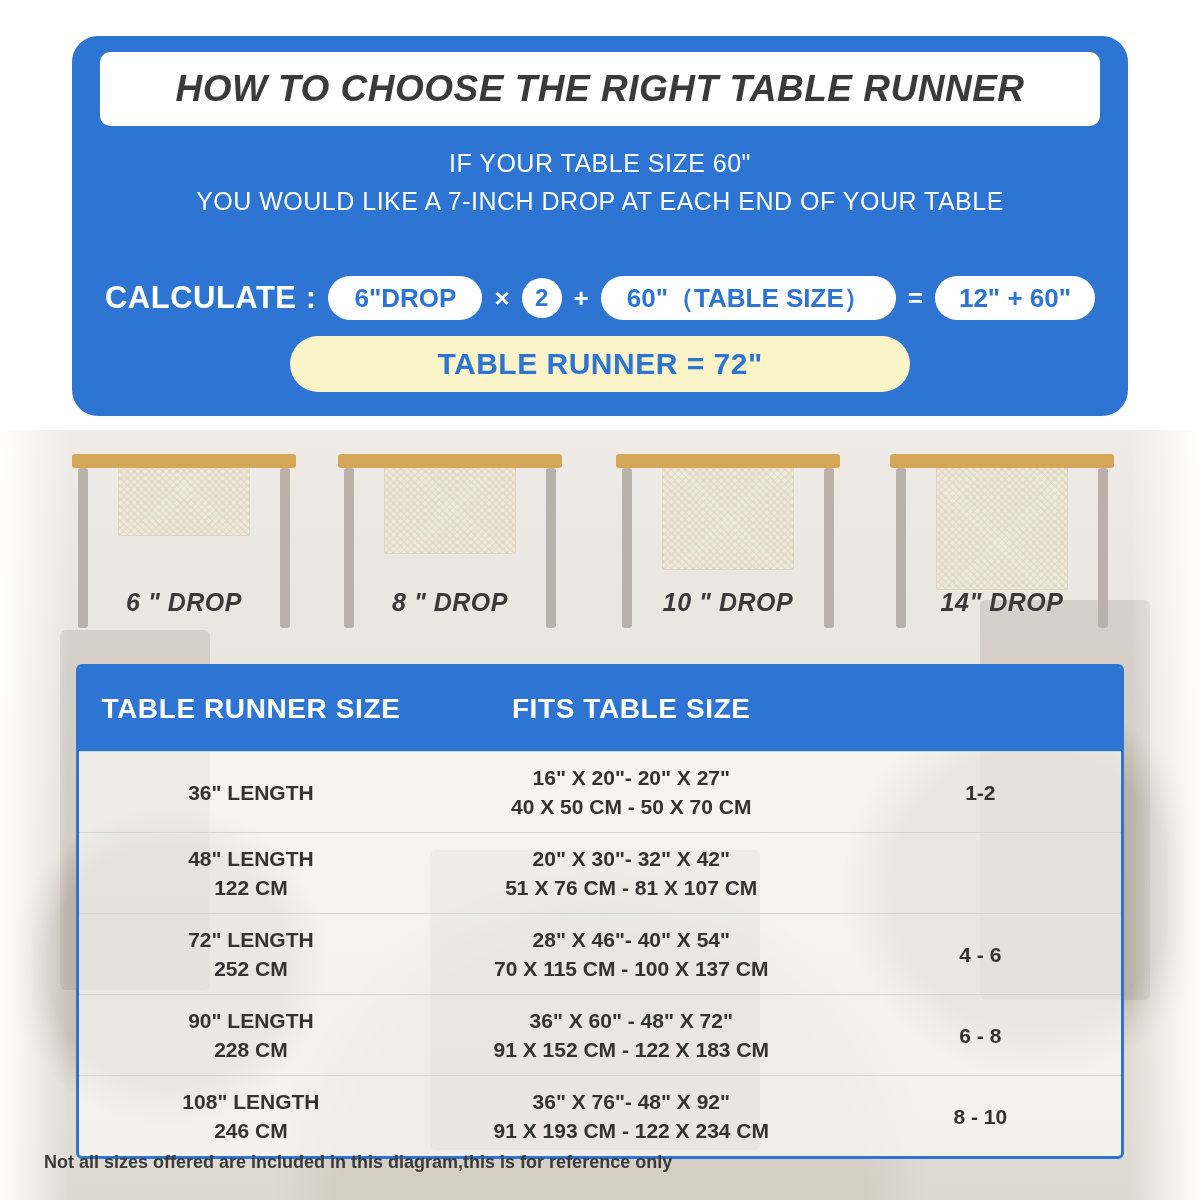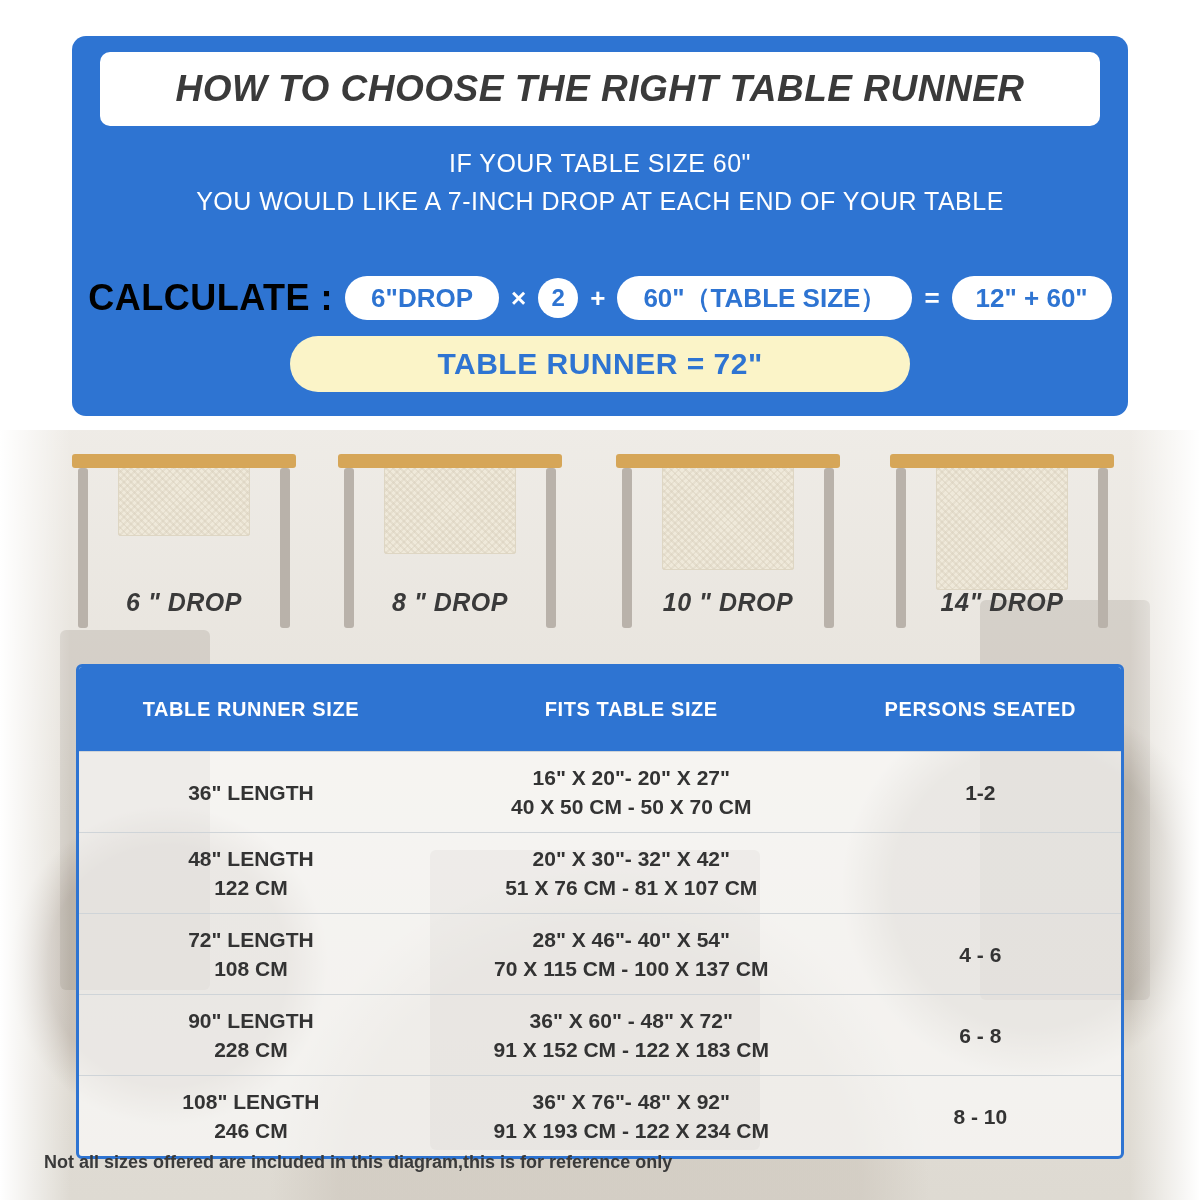--- a/index.html
+++ b/index.html
@@ -52,21 +52,21 @@
     left: 0; top: 0; width: 1200px; height: 430px;
     background: #ffffff;
   }
 
   
   .hero {
     position: absolute;
     left: 72px; top: 36px;
     width: 1056px; height: 380px;
     background: #2e74d2;
-    border-radius: 14px;
+    border-radius: 26px;
   }
   .hero-title-box {
     position: absolute;
     left: 28px; top: 16px;
     width: 1000px; height: 74px;
     background: #ffffff;
     border-radius: 10px;
     display: flex;
     align-items: center;
     justify-content: center;
@@ -92,22 +92,22 @@
   .calc-row {
     position: absolute;
     left: 0; top: 240px;
     width: 1056px;
     display: flex;
     align-items: center;
     justify-content: center;
     gap: 12px;
   }
   .calc-label {
-    color: #000000;
-    font-size: 36px;
+    color: #ffffff;
+    font-size: 31px;
     font-weight: bold;
     letter-spacing: 0.5px;
   }
   .pill {
     background: #ffffff;
     color: #2e74d2;
     border-radius: 999px;
     font-weight: bold;
     display: flex;
     align-items: center;
@@ -207,21 +207,21 @@
     overflow: hidden;
   }
   .thead {
     display: flex;
     background: #2e74d2;
     height: 84px;
     align-items: center;
   }
   .th {
     color: #ffffff;
-    font-size: 20px;
+    font-size: 28px;
     font-weight: bold;
     letter-spacing: 0.6px;
     text-align: center;
   }
   .c1 { width: 33%; }
   .c2 { width: 40%; }
   .c3 { width: 27%; }
   .trow {
     display: flex;
     align-items: center;
@@ -323,21 +323,20 @@
       <div class="leg leg-r"></div>
       <div class="drop-label">14" DROP</div>
     </div>
   </div>
 
   <div class="size-table">
 
     <div class="thead">
       <div class="th c1">TABLE RUNNER SIZE</div>
       <div class="th c2">FITS TABLE SIZE</div>
-      <div class="th c3">PERSONS SEATED</div>
     </div>
 
     <div class="trow">
       <div class="td c1">
         <div>36" LENGTH</div>
       </div>
       <div class="td c2">
         <div>16" X 20"- 20" X 27"</div>
         <div>40 X 50 CM - 50 X 70 CM</div>
       </div>
@@ -351,21 +350,21 @@
       </div>
       <div class="td c2">
         <div>20" X 30"- 32" X 42"</div>
         <div>51 X 76 CM - 81 X 107 CM</div>
       </div>
     </div>
 
     <div class="trow">
       <div class="td c1">
         <div>72" LENGTH</div>
-        <div>108 CM</div>
+        <div>252 CM</div>
       </div>
       <div class="td c2">
         <div>28" X 46"- 40" X 54"</div>
         <div>70 X 115 CM - 100 X 137 CM</div>
       </div>
       <div class="td c3">4 - 6</div>
     </div>
 
     <div class="trow">
       <div class="td c1">

